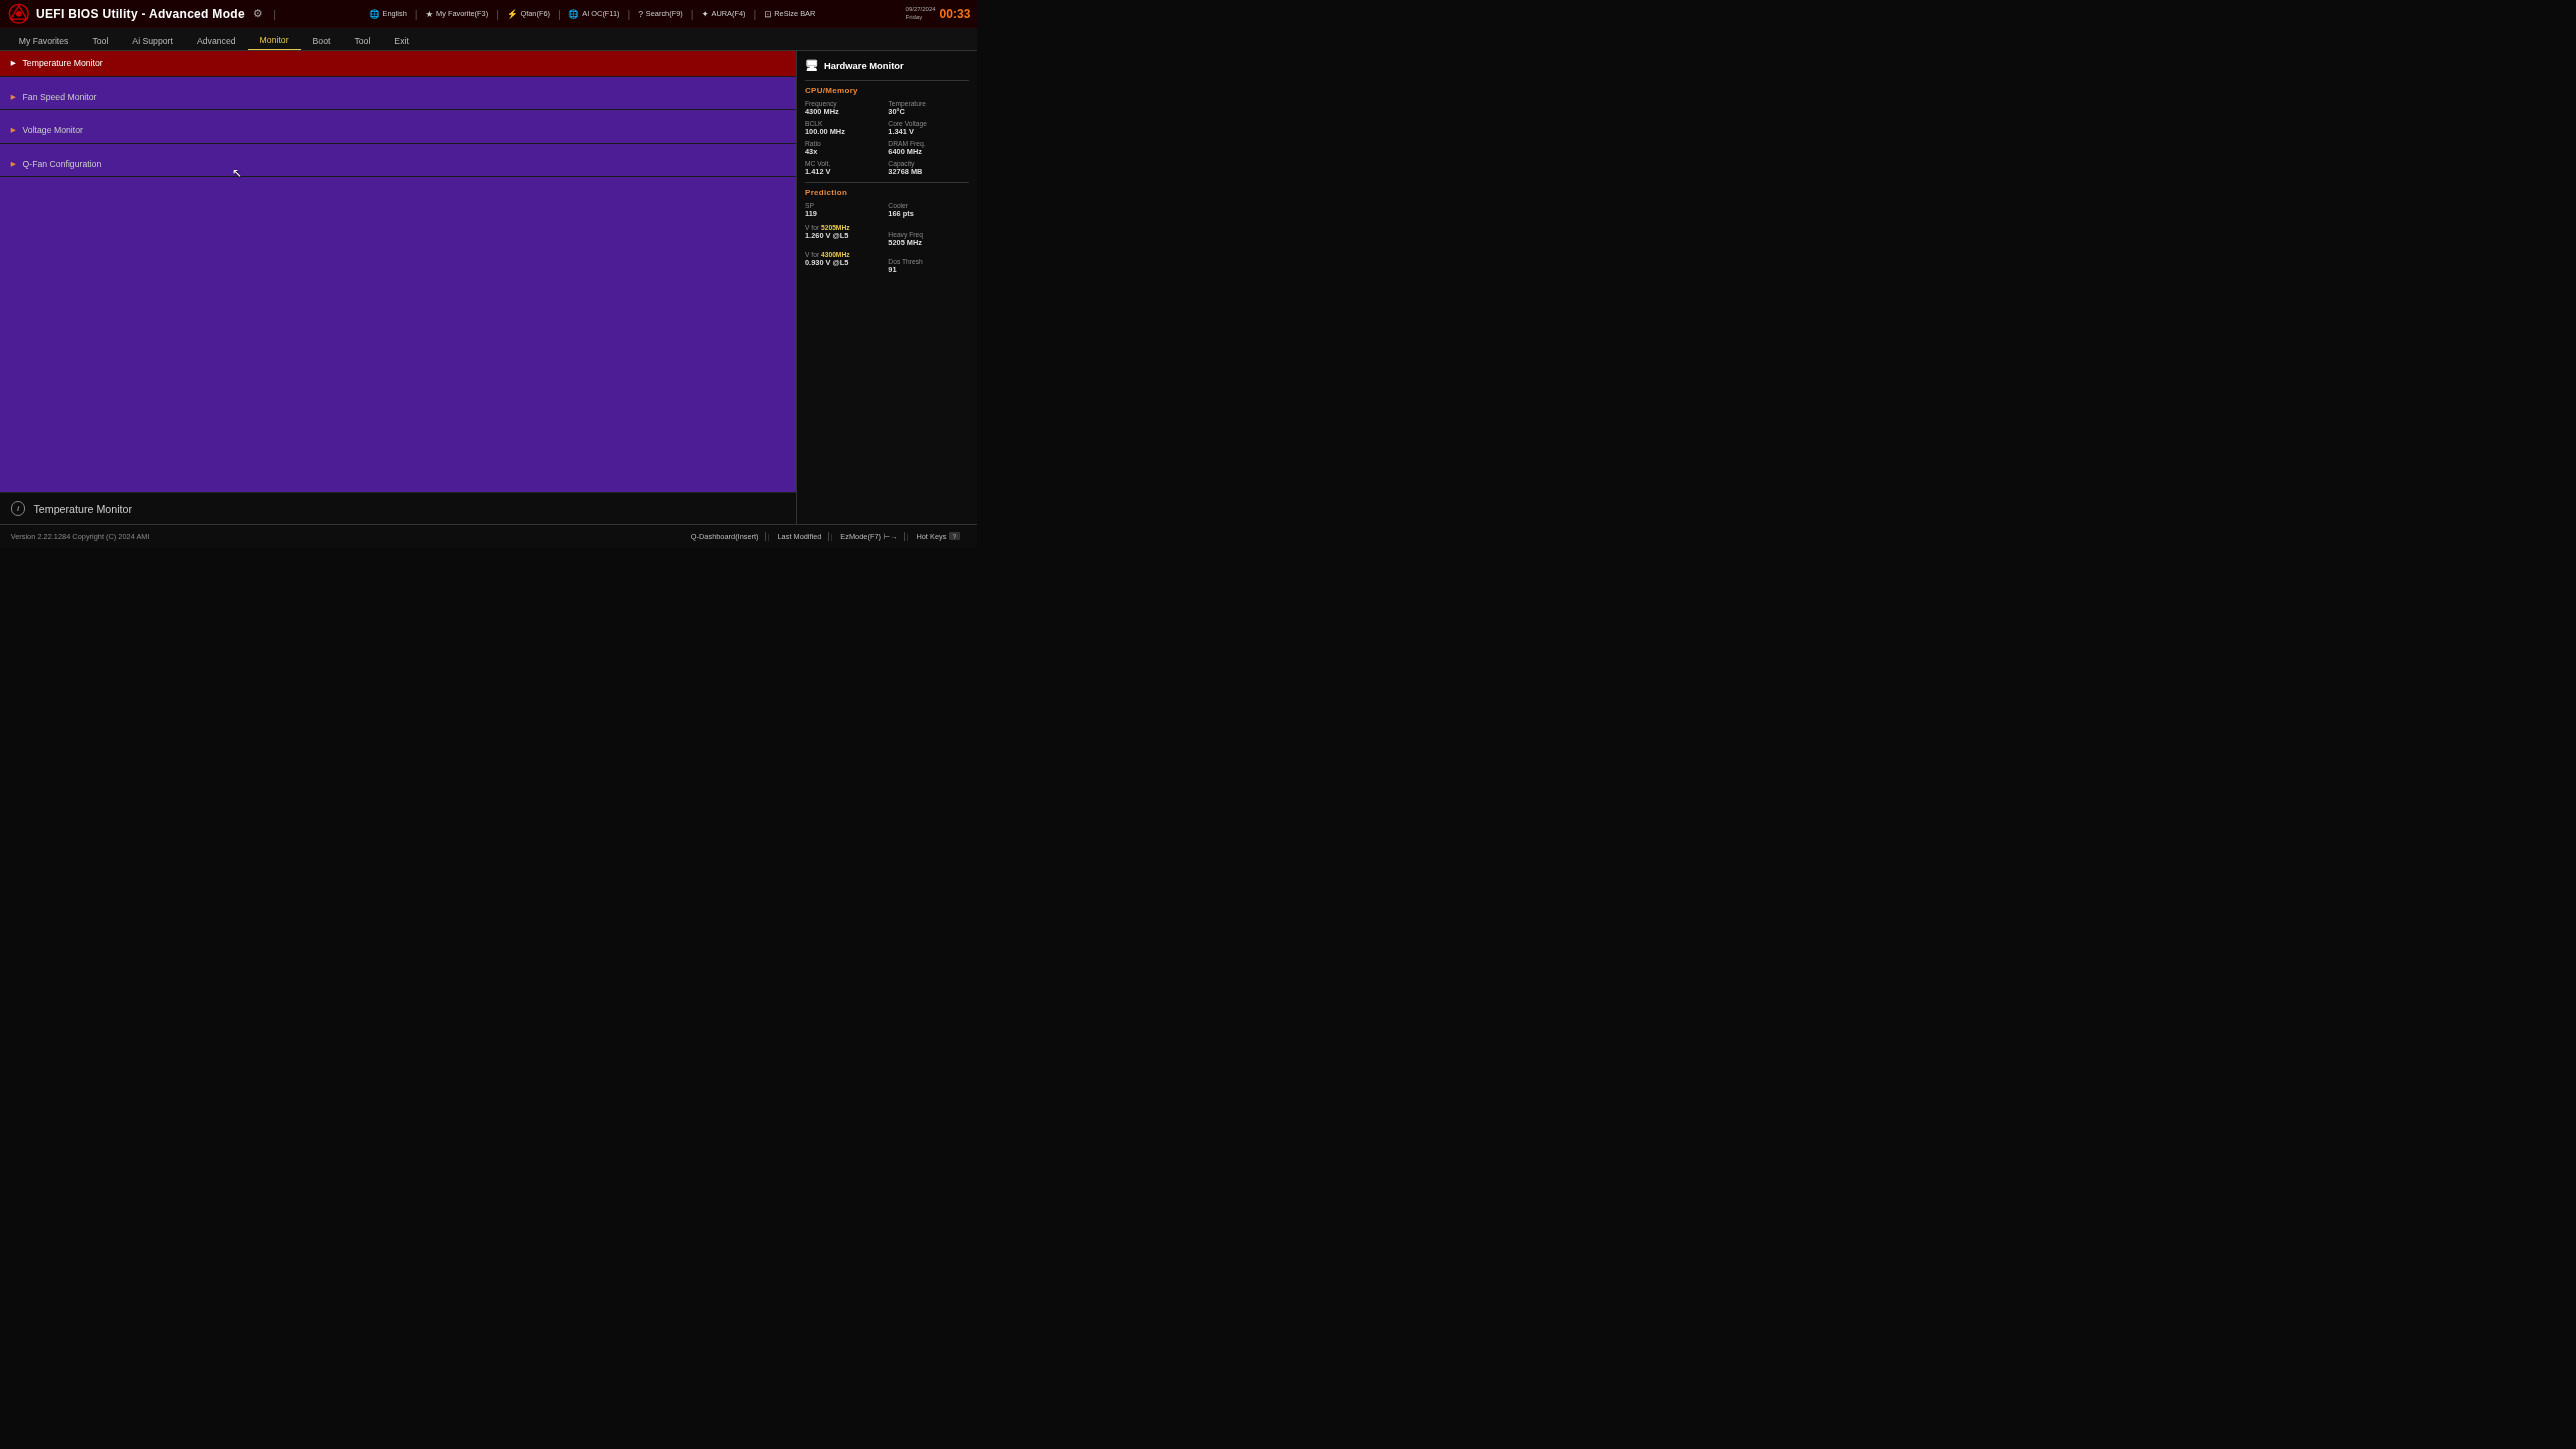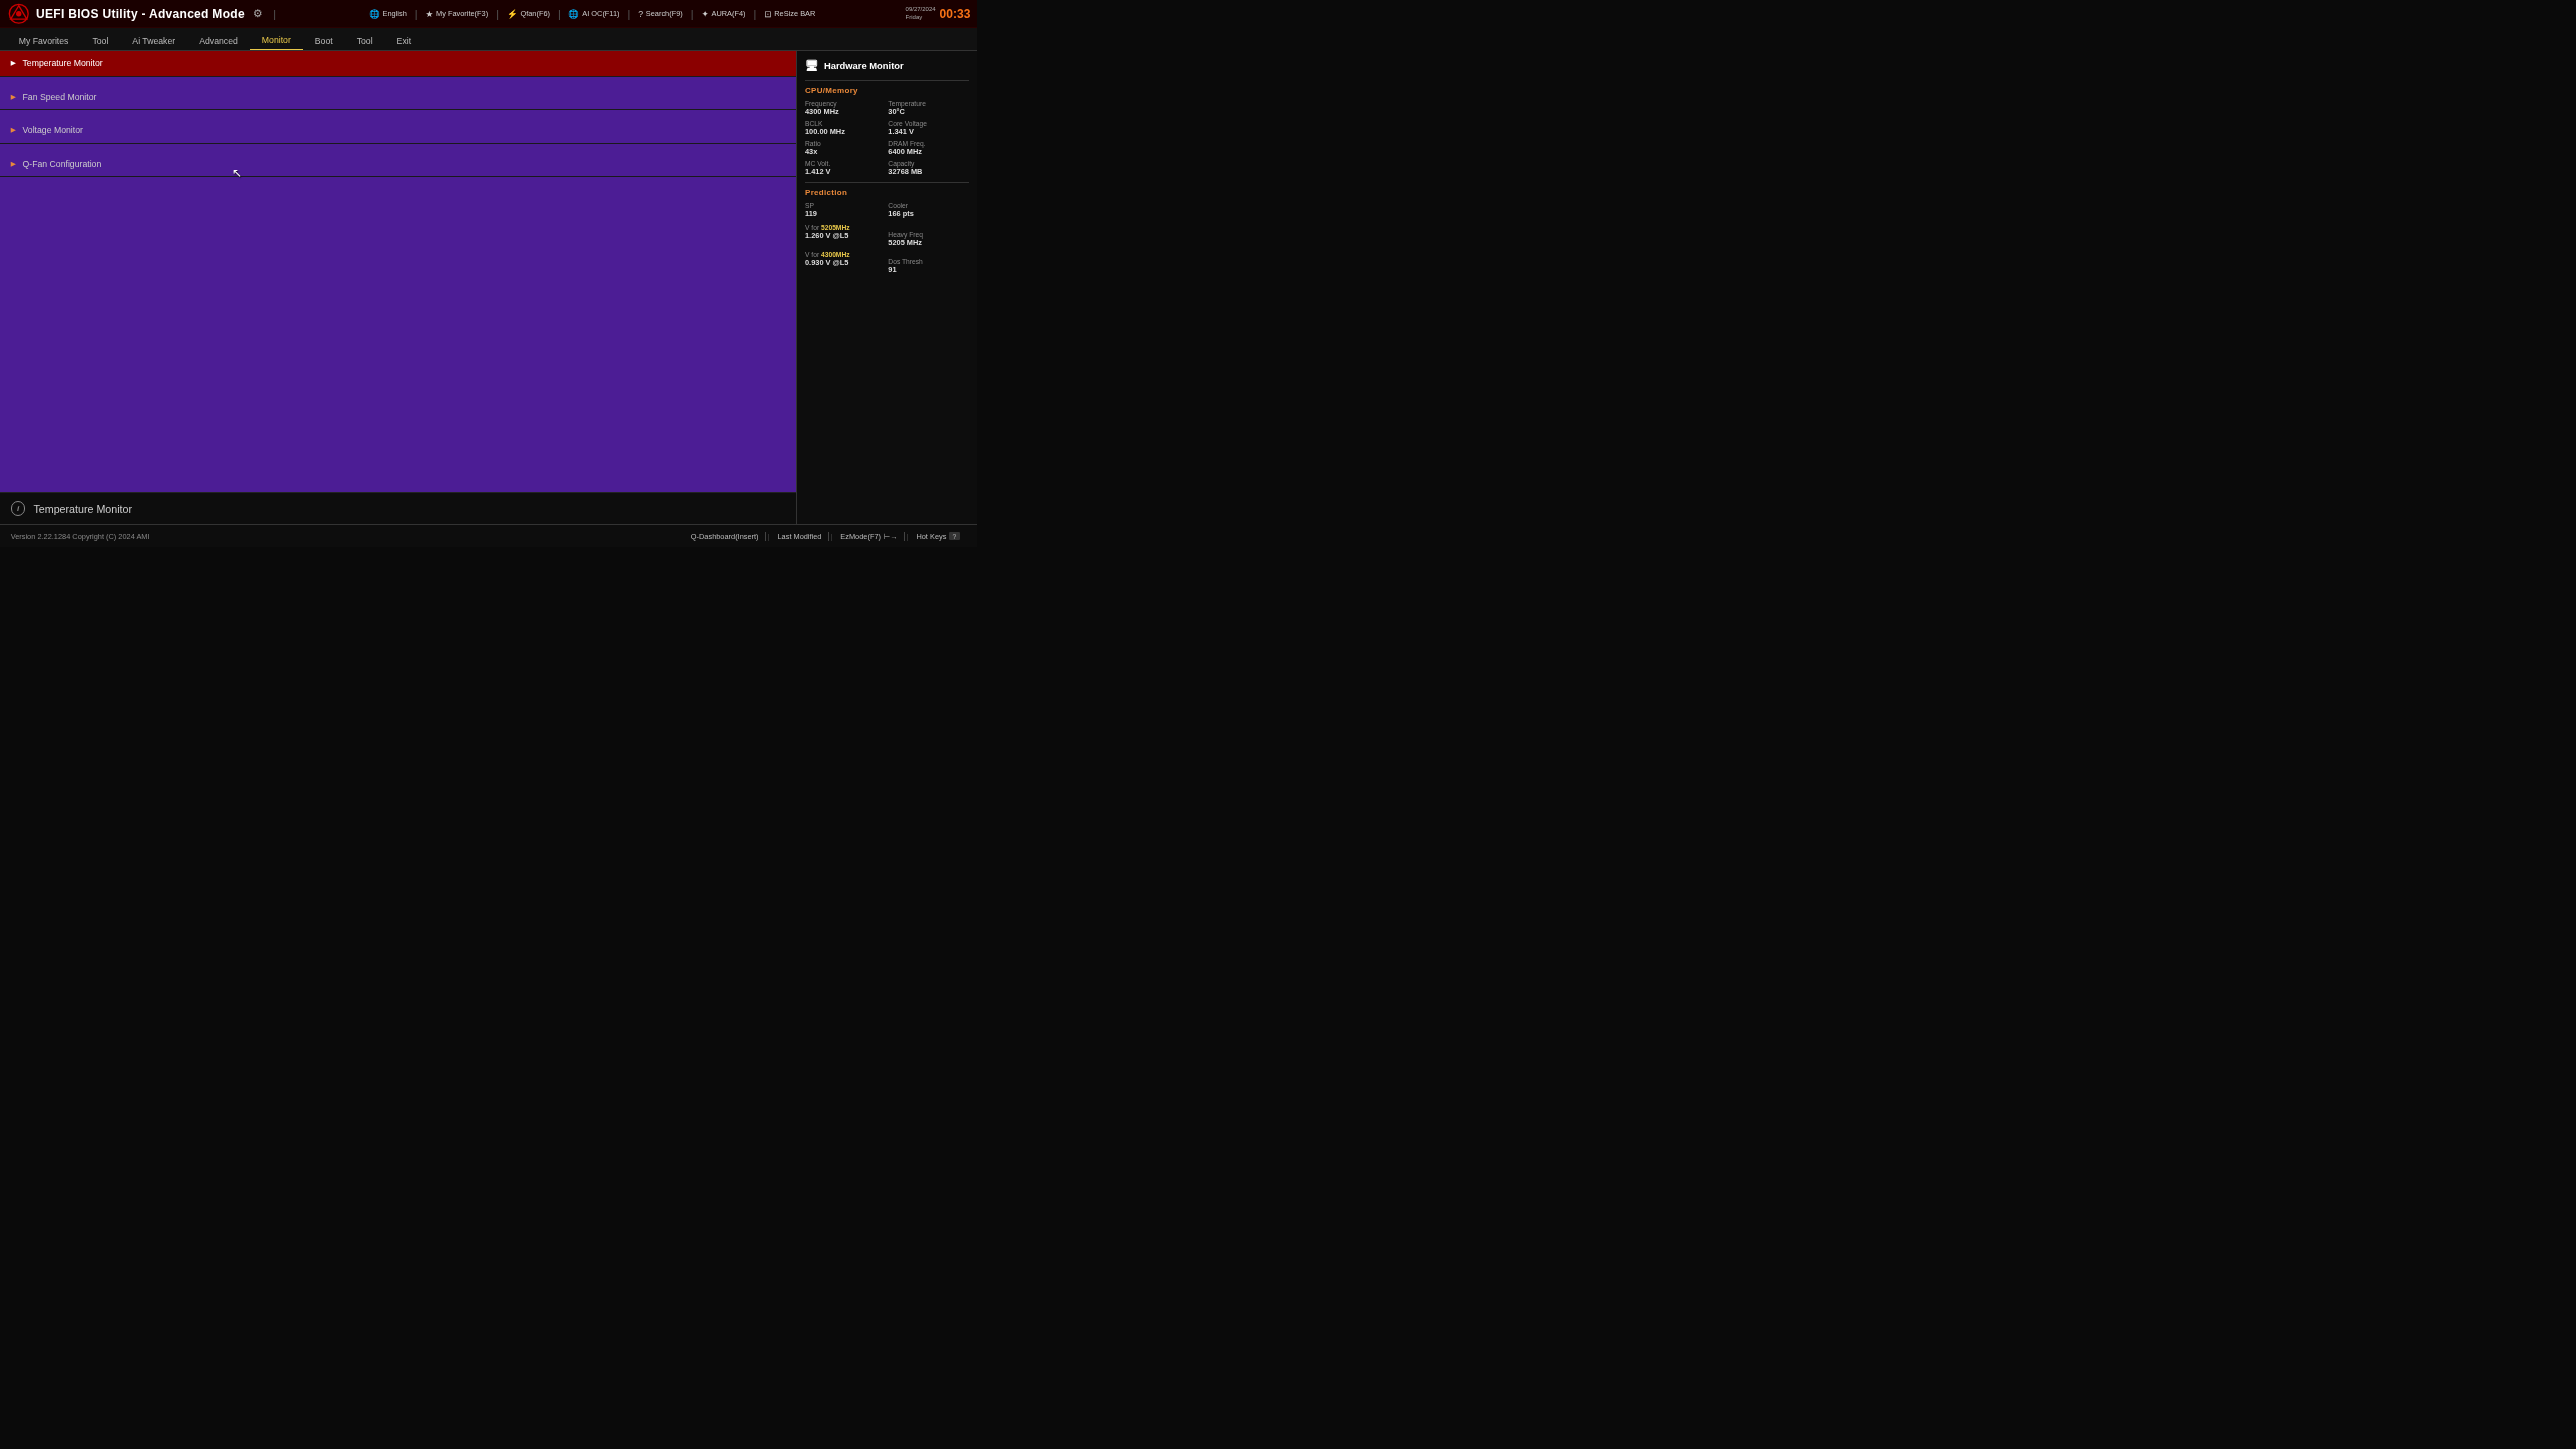--- a/index.html
+++ b/index.html
@@ -427,21 +427,21 @@
 </div>
 
 <div class="nav-bar">
   <div class="nav-item">
     <span>My Favorites</span>
   </div>
   <div class="nav-item">
     <span>Tool</span>
   </div>
   <div class="nav-item">
-    <span>Ai Tweaker</span>
+    <span>Ai Support</span>
   </div>
   <div class="nav-item">
     <span>Advanced</span>
   </div>
   <div class="nav-item active">
     <span>Monitor</span>
   </div>
   <div class="nav-item">
     <span>Boot</span>
   </div>

